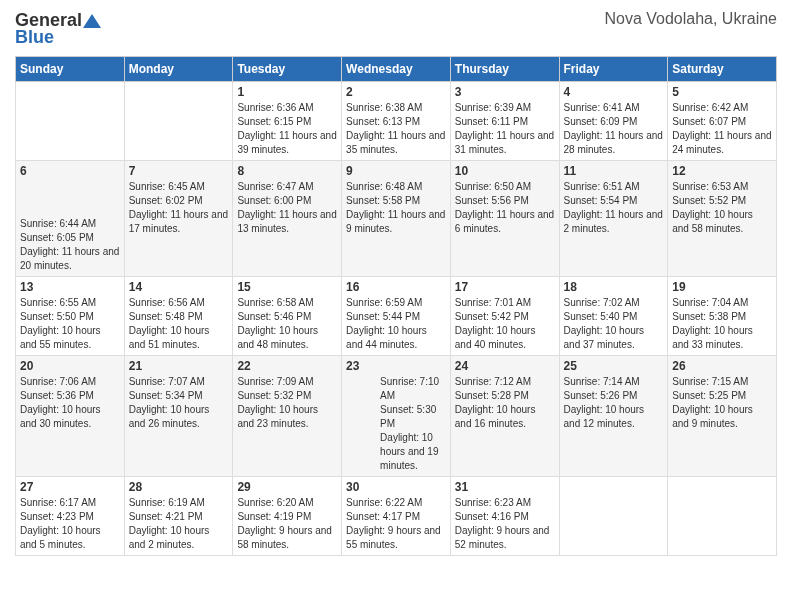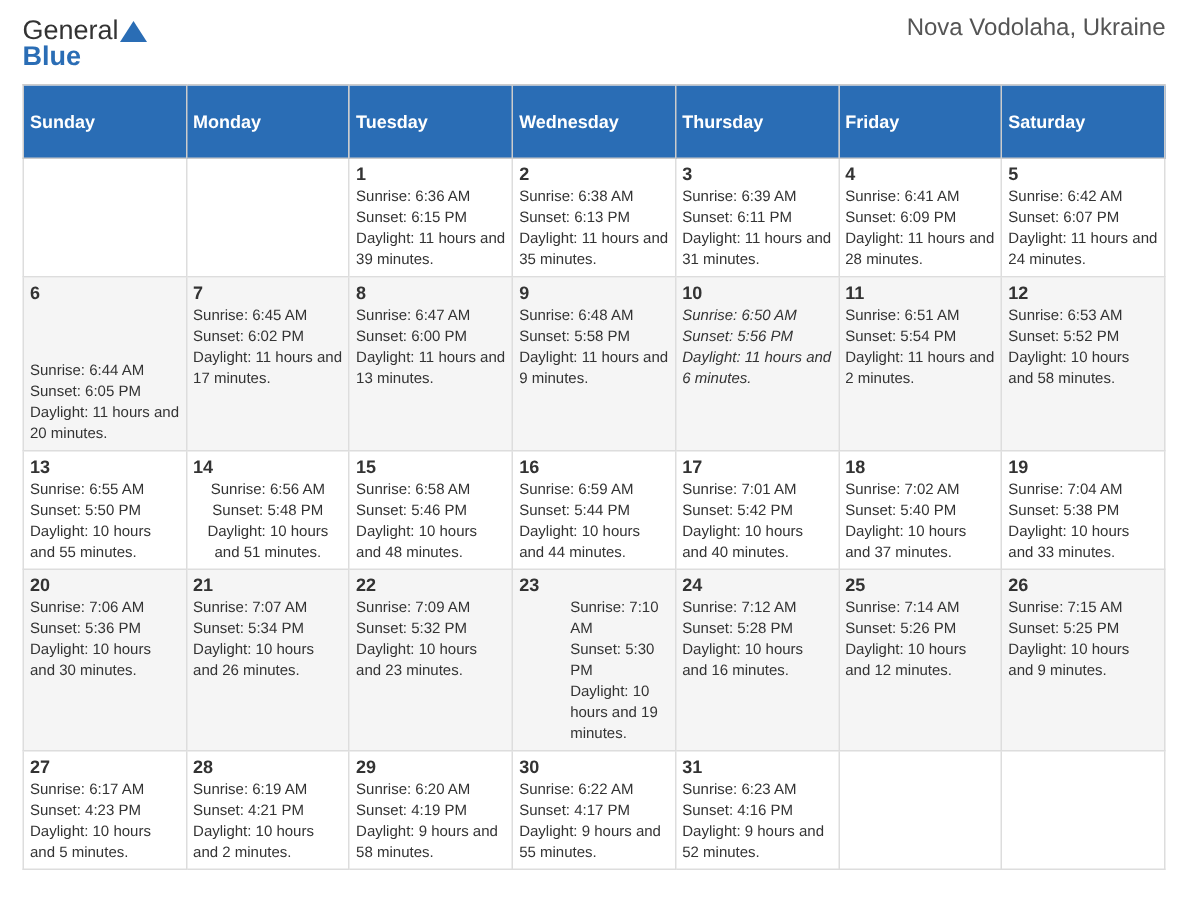--- a/index.html
+++ b/index.html
@@ -45,21 +45,21 @@
     table {
       width: 100%;
       border-collapse: collapse;
       table-layout: fixed;
     }
     th {
       background-color: #2a6db5;
       color: #fff;
       font-size: 12px;
       font-weight: bold;
-      padding: 17px 4px;
+      padding: 5px 4px;
       text-align: left;
       border: 1px solid #ccc;
     }
     td {
       vertical-align: top;
       border: 1px solid #ddd;
       padding: 3px 4px;
       font-size: 10px;
       color: #333;
       height: 78px;
@@ -84,21 +84,21 @@
       background-color: #fff !important;
     }
   </style>
 </head>
 <body>
 
 <div class="page">
   <div class="header">
     <div class="logo">
       <div class="logo-line">
-        <span style="font-size:18px;font-weight:normal;color:#333;">General</span>
+        <span style="font-size:18px;font-weight:bold;color:#333;">General</span>
         <svg width="18" height="18" viewBox="0 0 18 18" style="margin-left:1px;">
           <polygon points="9,2 18,16 0,16" fill="#2a6db5"></polygon>
         </svg>
       </div>
       <span style="font-size:18px;font-weight:bold;color:#2a6db5;margin-top:-4px;">Blue</span>
     </div>
     <div class="title-block">
       <div class="location-title">Nova Vodolaha, Ukraine</div>
     </div>
   </div>
@@ -170,21 +170,21 @@
 Daylight: 11 hours and 13 minutes.</div>
           </td>
           <td>
             <div class="day-num">9</div>
             <div class="day-detail" style="white-space: pre-line;">Sunrise: 6:48 AM
 Sunset: 5:58 PM
 Daylight: 11 hours and 9 minutes.</div>
           </td>
           <td>
             <div class="day-num">10</div>
-            <div class="day-detail" style="white-space: pre-line; font-style: italic;">Sunrise: 6:50 AM
+            <div class="day-detail" style="white-space: pre-line;">Sunrise: 6:50 AM
 Sunset: 5:56 PM
 Daylight: 11 hours and 6 minutes.</div>
           </td>
           <td>
             <div class="day-num">11</div>
             <div class="day-detail" style="white-space: pre-line;">Sunrise: 6:51 AM
 Sunset: 5:54 PM
 Daylight: 11 hours and 2 minutes.</div>
           </td>
           <td>
@@ -196,21 +196,21 @@
         </tr>
         <tr>
           <td>
             <div class="day-num">13</div>
             <div class="day-detail" style="white-space: pre-line;">Sunrise: 6:55 AM
 Sunset: 5:50 PM
 Daylight: 10 hours and 55 minutes.</div>
           </td>
           <td>
             <div class="day-num">14</div>
-            <div class="day-detail" style="white-space: pre-line; text-align: center;">Sunrise: 6:56 AM
+            <div class="day-detail" style="white-space: pre-line;">Sunrise: 6:56 AM
 Sunset: 5:48 PM
 Daylight: 10 hours and 51 minutes.</div>
           </td>
           <td>
             <div class="day-num">15</div>
             <div class="day-detail" style="white-space: pre-line;">Sunrise: 6:58 AM
 Sunset: 5:46 PM
 Daylight: 10 hours and 48 minutes.</div>
           </td>
           <td>

